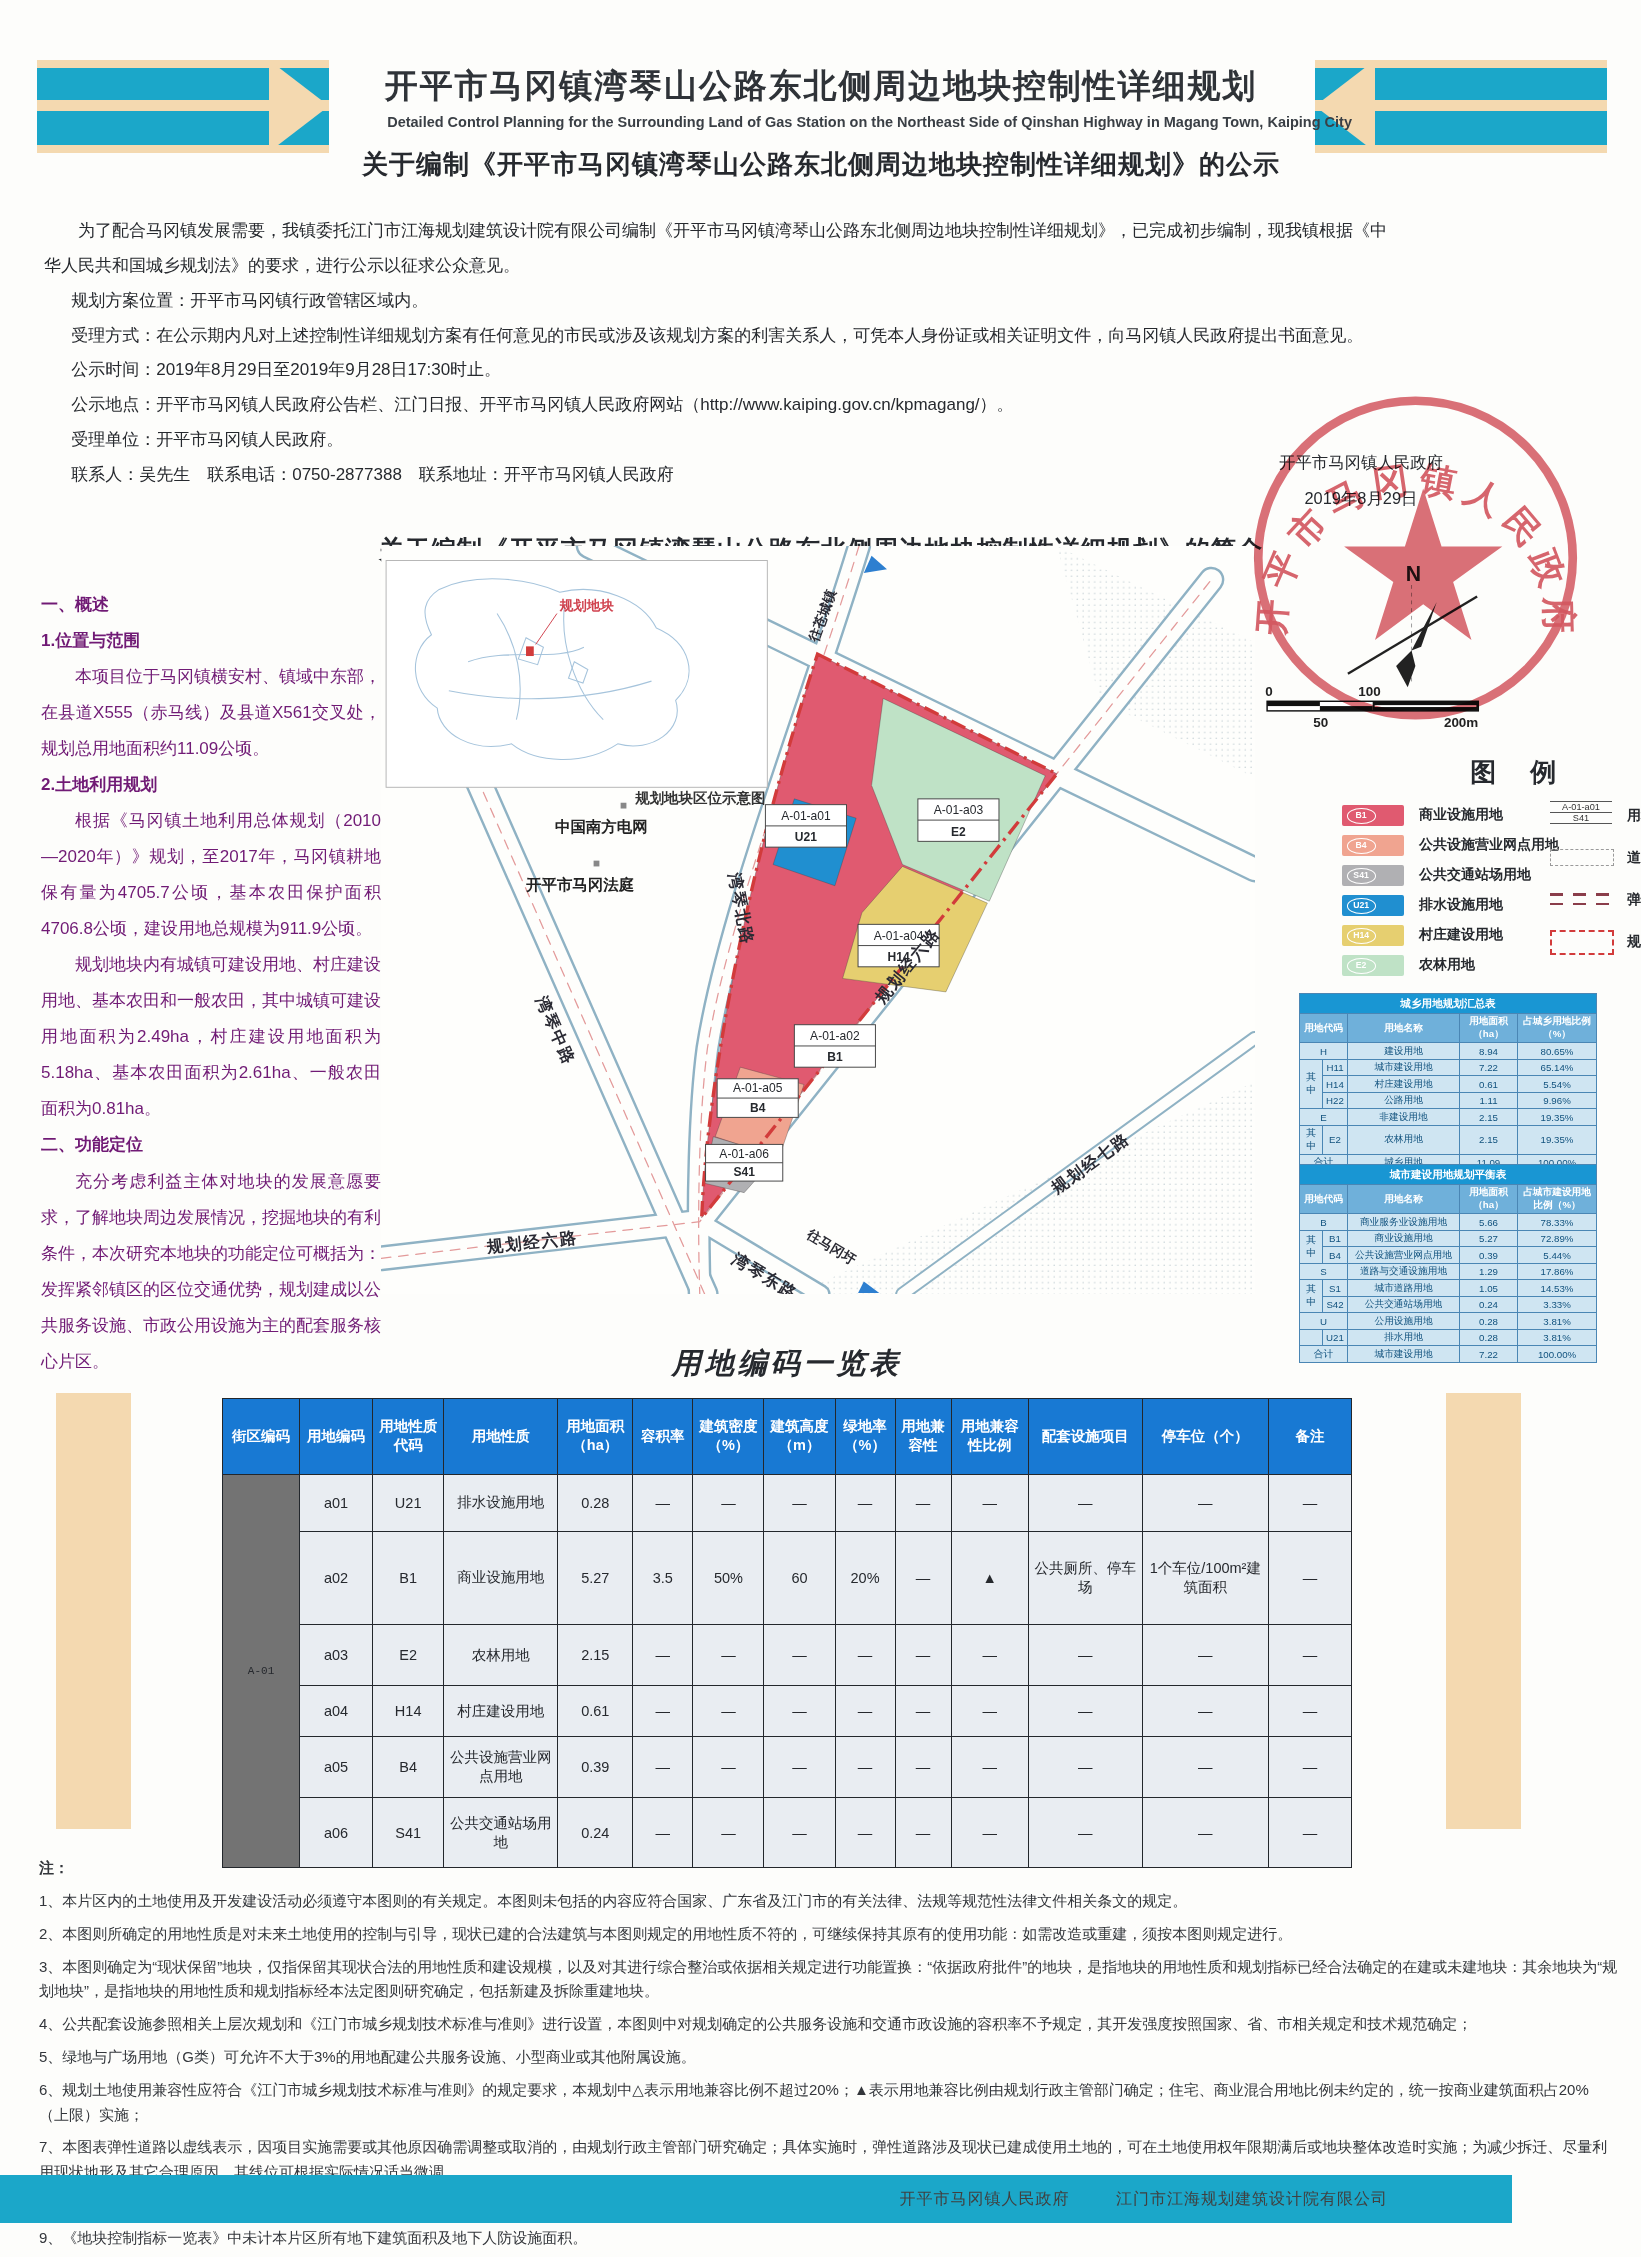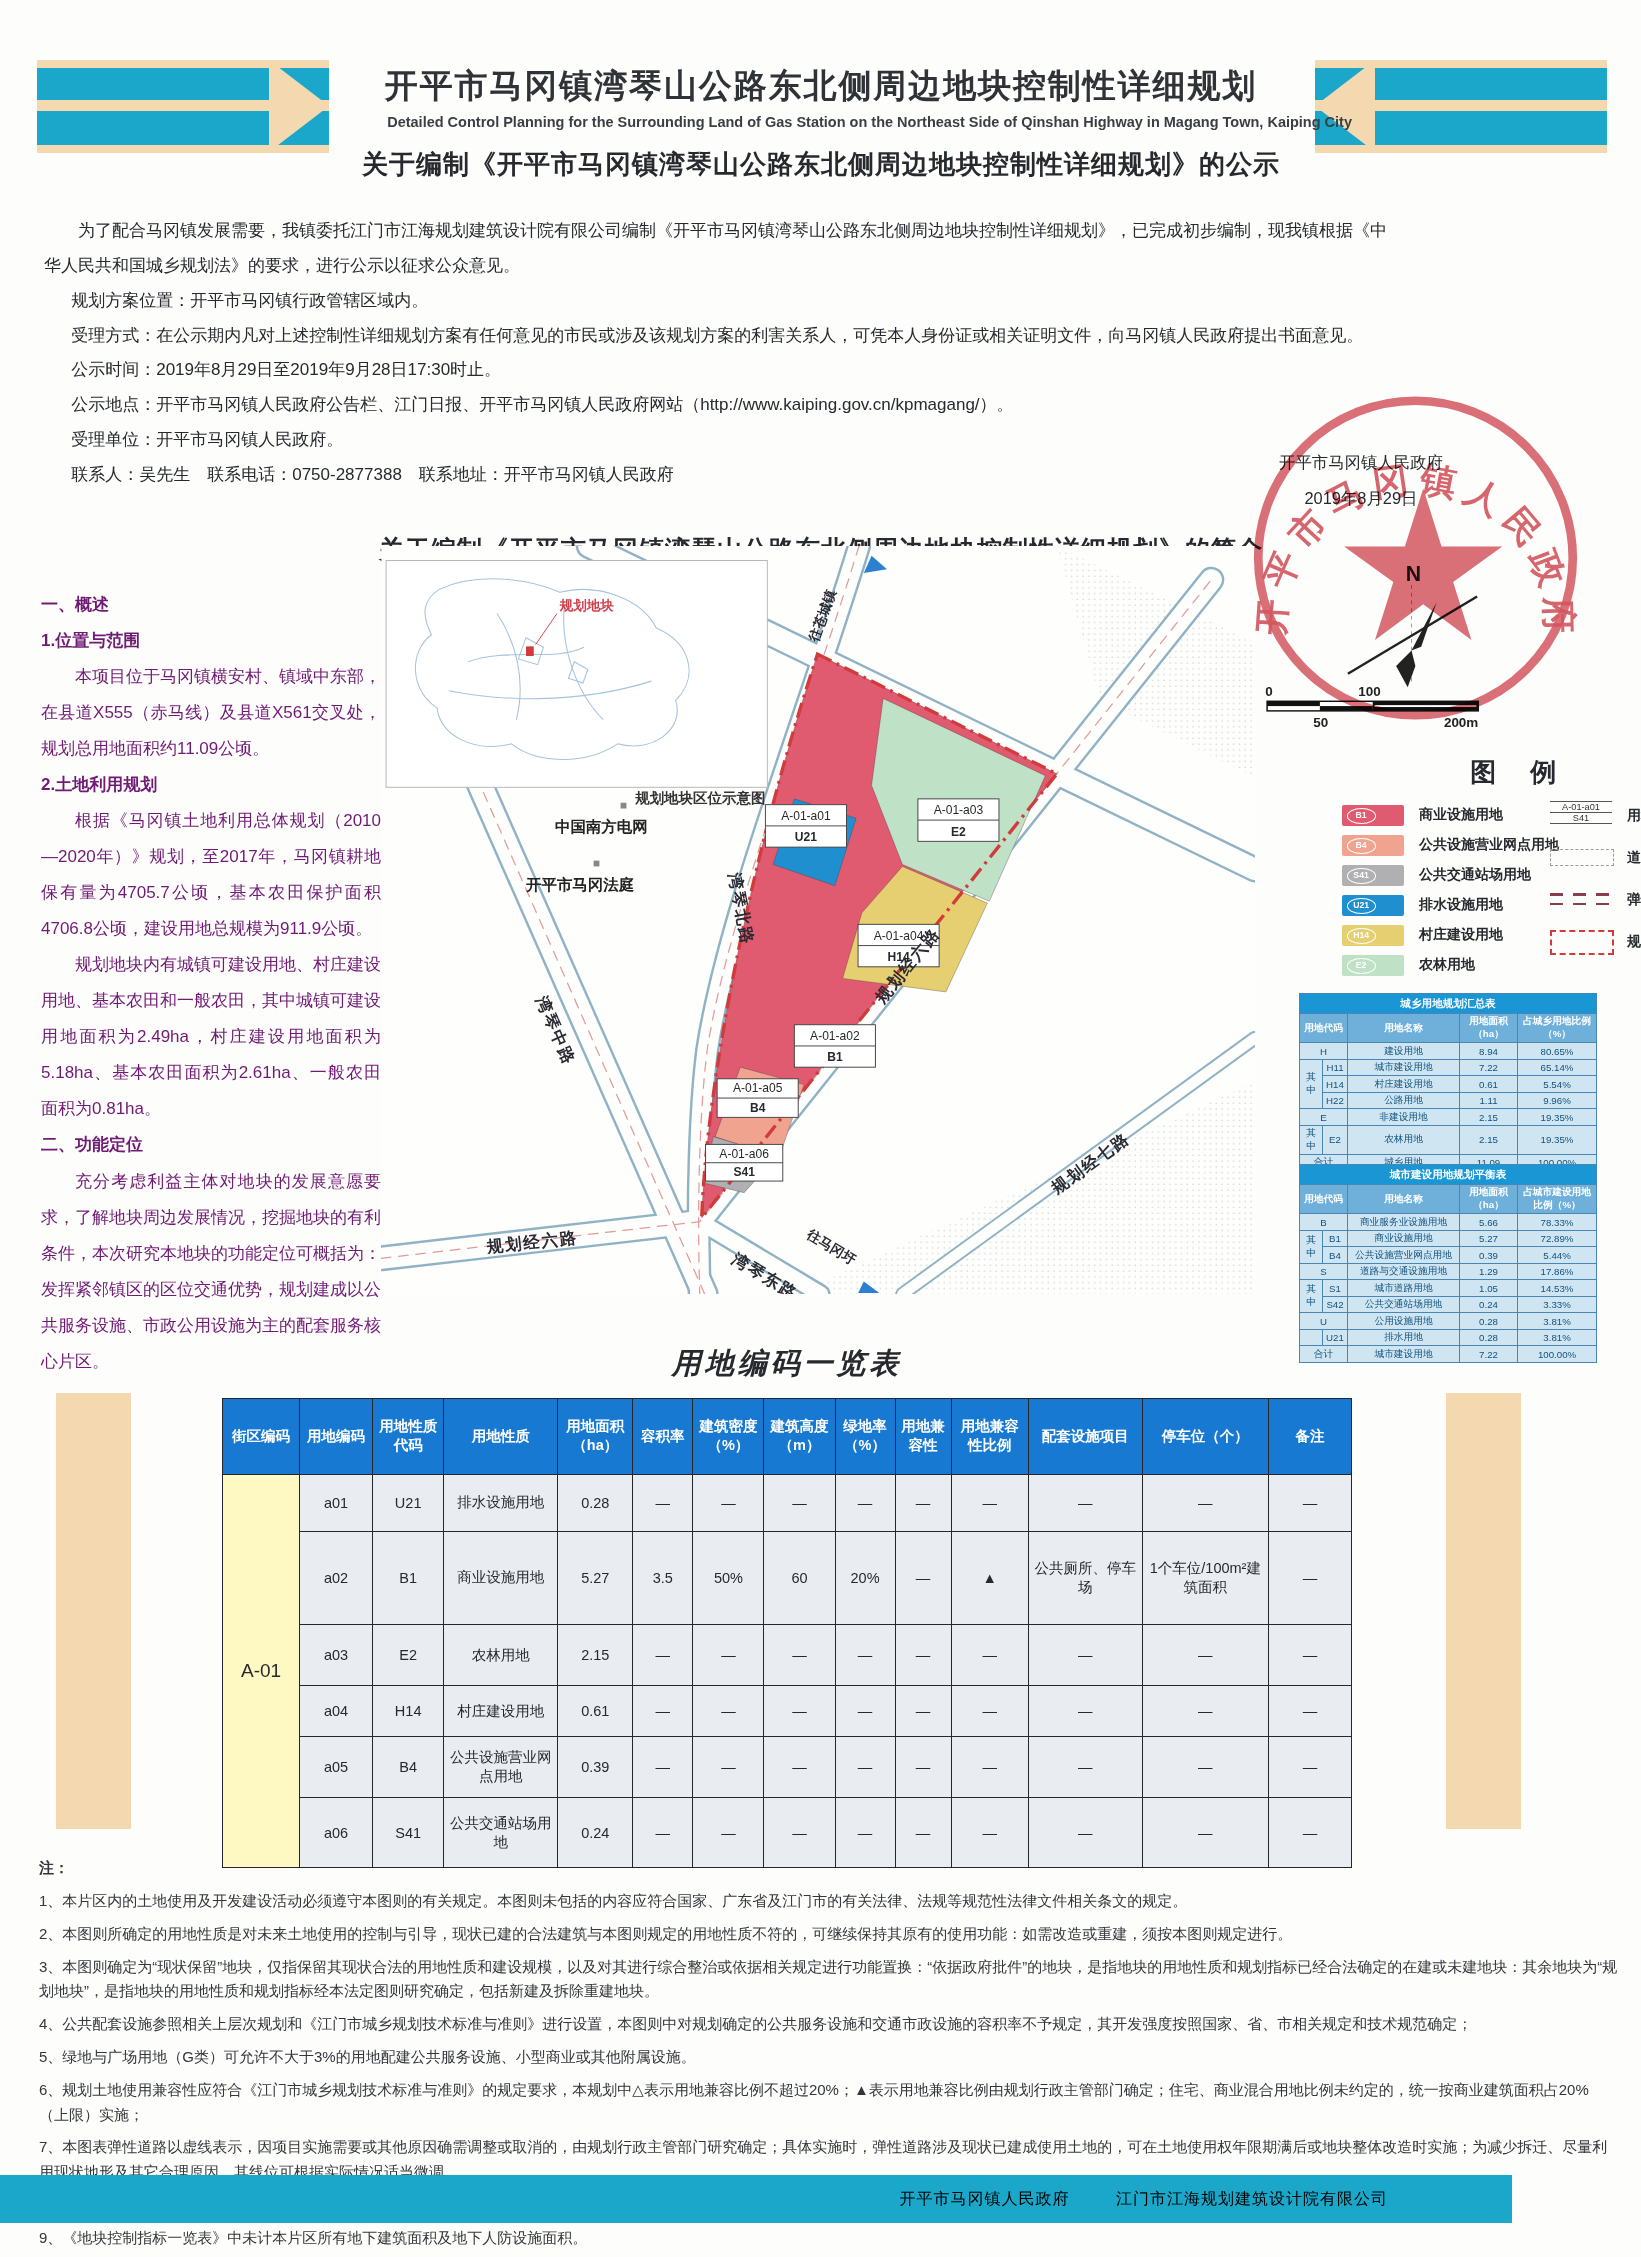--- a/index.html
+++ b/index.html
@@ -65,30 +65,30 @@
   .mini-table .hd td{background:#6fb0da;color:#fff;font-weight:bold;height:23px;}
   .t-summary{left:1299px;top:993px;}
   .t-balance{left:1299px;top:1164px;}
   
   .lut-title{left:222px;top:1344px;width:1130px;font-size:29px;letter-spacing:3.9px;font-style:italic;}
   .tan-bar{position:absolute;top:1393px;width:75px;height:436px;background:#f4d9b0;}
   .big-table{position:absolute;left:222px;top:1398px;border-collapse:collapse;table-layout:fixed;width:1130px;
      font-size:14.5px;}
   .big-table th{background:#1879d3;color:#fff;border:1.4px solid #23272c;font-weight:bold;height:71px;padding:1.9px;}
   .big-table td{background:#e9edf2;border:1.4px solid #23272c;text-align:center;color:#26292e;padding:1.9px 3.9px;}
-  .big-table td.blockcell{background:#fef9c3;font-size:19px;}
+  .big-table td.blockcell{background:#737373;font-size:11px;font-family:Liberation Mono, monospace;}
   .big-table tr.r0 td{height:52px;} .big-table tr.r1 td{height:89px;} .big-table tr.r2 td{height:56px;}
   .big-table tr.r3 td{height:46px;margin-left:48px;} .big-table tr.r4 td{height:56px;} .big-table tr.r5 td{height:66px;}
   
   .notes{position:absolute;left:39px;top:1856px;width:1579px;font-size:15px;line-height:1.62;color:#33363b;}
   .notes p{margin:0 0 8.7px 0;}
   .notes .nlab{font-weight:bold;}
   
   .footer{position:absolute;left:0;top:2175px;width:1512px;height:48px;background:#1ba7c9;}
-  .footer .ftxt{position:absolute;right:124px;top:13.5px;color:#000000;font-size:16px;letter-spacing:1px;}
+  .footer .ftxt{position:absolute;right:124px;top:13.5px;color:#404040;font-size:16px;letter-spacing:1px;}
   .footer .ftxt span{margin-left:41px;}
   svg text{font-family:"Liberation Sans","DejaVu Sans",sans-serif;}
 </style>
 </head>
 <body>
 
 <div class="page">
 
   <div class="banner banner-left">
       <span class="tip"></span>

